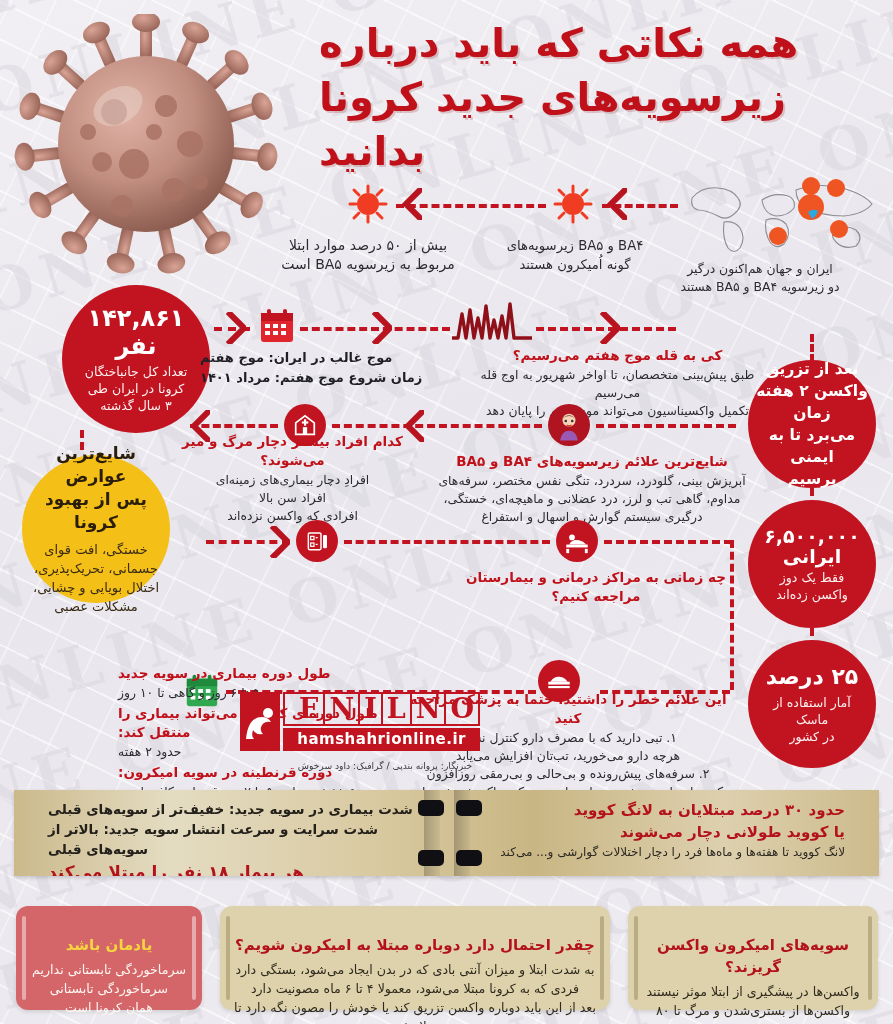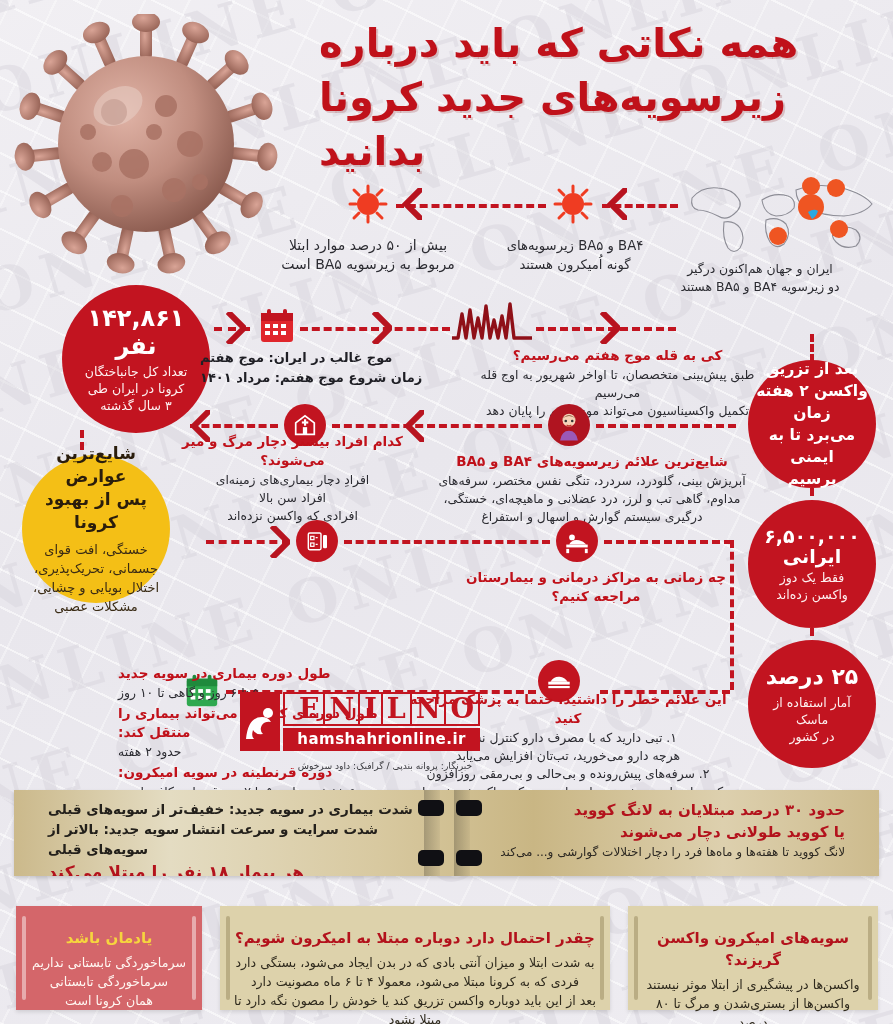--- a/index.html
+++ b/index.html
@@ -163,22 +163,22 @@
   }
   .spine {
     position: absolute;
     top: 0; bottom: 0; width: 16px;
     background: linear-gradient(90deg,rgba(0,0,0,0.22),rgba(0,0,0,0.04));
   }
 
   
   .card {
     position: absolute;
-    border-radius: 0;
-    padding: 21px 14px;
+    border-radius: 12px;
+    padding: 28px 14px;
     direction: rtl;
     text-align: center;
     box-shadow: 0 2px 4px rgba(0,0,0,0.12);
   }
   .card.rose { background: #d4666a; }
   .card.sand { background: #ddd2ab; }
   .card .c-title { font-weight: bold; font-size: 15px; line-height: 22px; margin-bottom: 4px; }
   .card.rose .c-title { color: #f6d53e; }
   .card.sand .c-title { color: #b3121c; }
   .card .c-body { font-size: 12.6px; line-height: 19px; }

